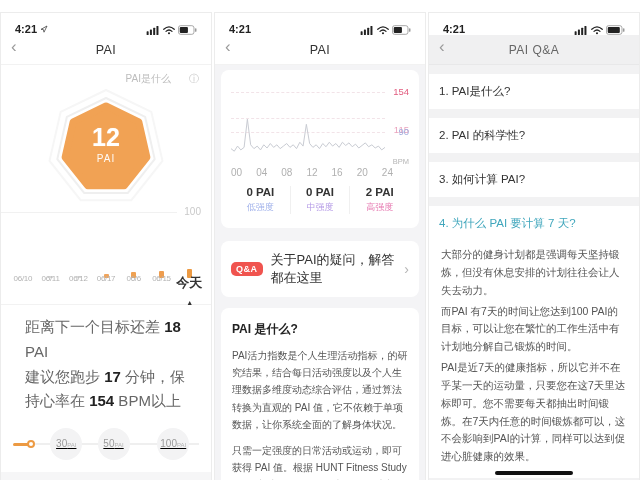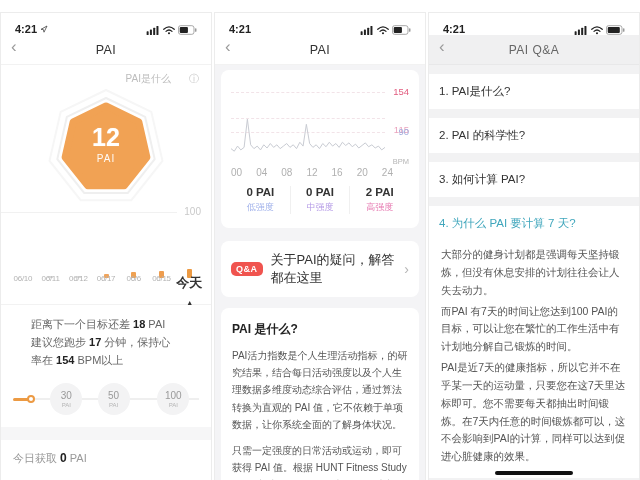--- a/index.html
+++ b/index.html
@@ -30,29 +30,29 @@
   .weekchart { position:relative; margin-top:8px; height:92px; }
   .goal-line { position:absolute; top:0; left:0; right:34px; border-top:1px solid #f1f1f1; }
   .goal-label { position:absolute; top:-6px; right:10px; font-size:10px; color:#c9c9c9; }
   .bars-row { position:absolute; left:8px; right:8px; bottom:26px; height:46px; display:flex; align-items:flex-end; }
   .bar-col { flex:1; display:flex; justify-content:center; }
   .bars-labels { position:absolute; left:8px; right:8px; bottom:12px; display:flex; }
   .bars-labels span { flex:1; text-align:center; font-size:8px; color:#b3b3b3; letter-spacing:-.3px; }
   .bars-labels span.today { color:#333; font-weight:bold; font-size:13px; letter-spacing:0; }
   .today-caret { position:absolute; bottom:-2px; right:8px; width:26.5px; text-align:center; font-size:7px; color:#333; }
   .divider { border-top:1px solid #f2f2f2; margin:0 0 0 0; }
-  .tips { padding:10px 30px 6px; font-size:11px; color:#666; line-height:1.65; }
+  .tips { padding:10px 24px 6px; font-size:15px; color:#666; line-height:1.65; }
   .tips b { color:#222; }
   .slider { display:flex; align-items:center; padding:8px 12px 12px; }
   .track { height:2px; background:#efefef; flex:1; }
   .track.short { flex:.55; }
   .track.tail { flex:.35; }
   .orange-seg { width:16px; height:3px; border-radius:2px; background:#ec9a43; }
   .knob { width:8px; height:8px; border:2px solid #ec9a43; border-radius:50%; background:#fff; margin-left:-2px; z-index:2; }
-  .mstone { width:32px; height:32px; border-radius:50%; background:#f3f3f4; display:flex; flex-direction:column; align-items:center; justify-content:center; flex:none; }
+  .mstone { width:32px; height:32px; border-radius:50%; background:#f3f3f4; display:flex; flex-direction:row; align-items:center; justify-content:center; flex:none;text-decoration:underline; }
   .mstone .n { font-size:10px; color:#9a9a9a; line-height:1; }
   .mstone .u { font-size:6px; color:#b5b5b5; margin-top:1px; }
   .band { height:13px; background:#f6f6f7; }
   .sec-title { padding:11px 12px 4px; font-size:11px; color:#999; }
   .sec-title b { color:#222; font-size:12px; }
   .hrchart { position:relative; height:120px; margin:4px 0 0; }
   .gline { position:absolute; left:12px; right:34px; border-top:1px dashed #f2e3e8; }
   .glabel { position:absolute; right:12px; font-size:9.5px; transform:translateY(-55%); }
   .c-rose { color:#e25c7f; } .c-pink { color:#eaa3bd; } .c-blue { color:#a0aadc; }
   .spark { position:absolute; left:10px; right:34px; bottom:0; top:26px; }

